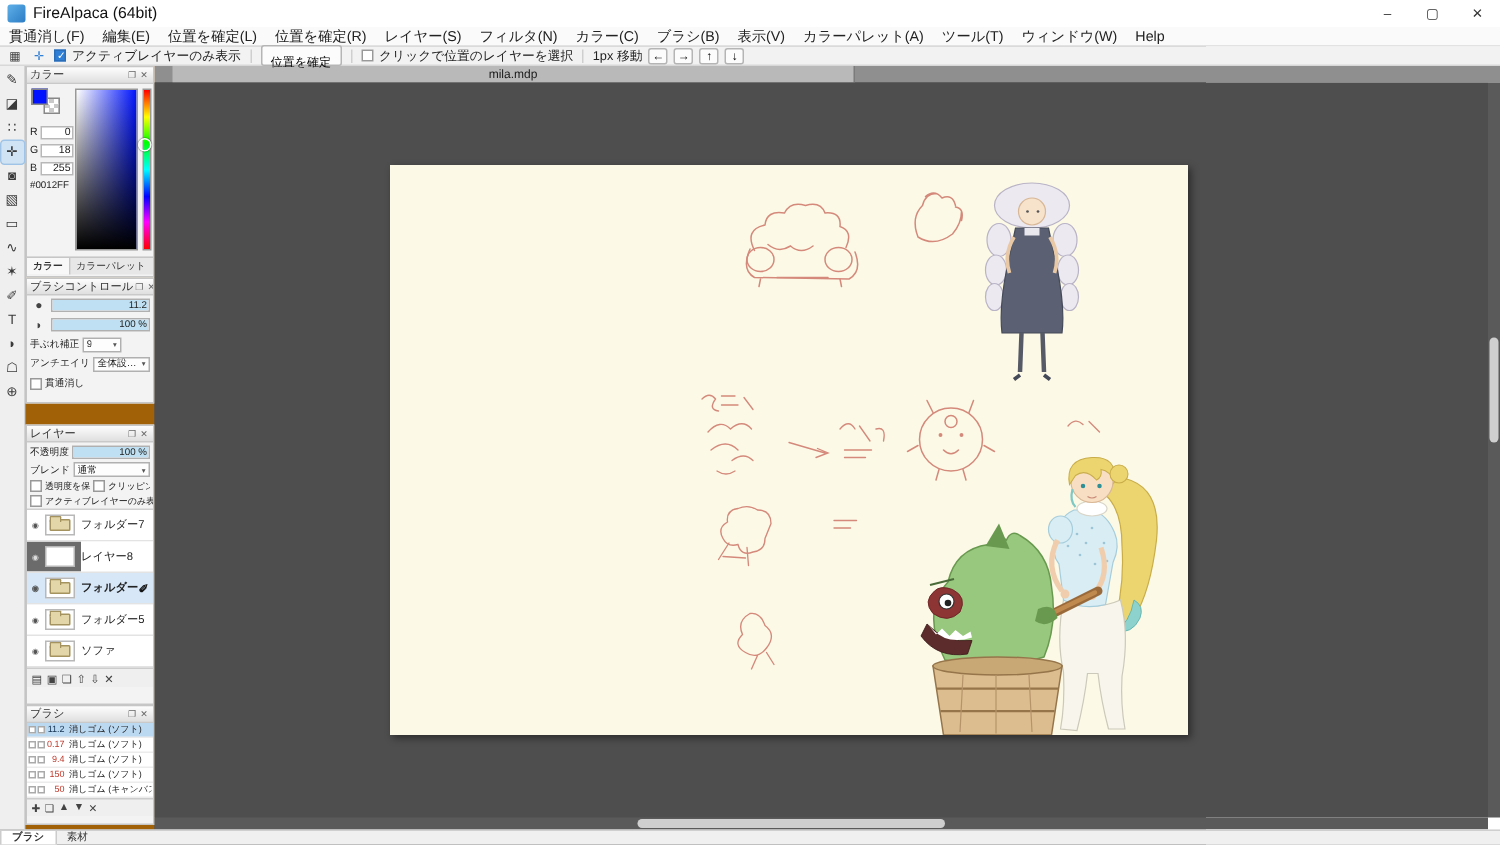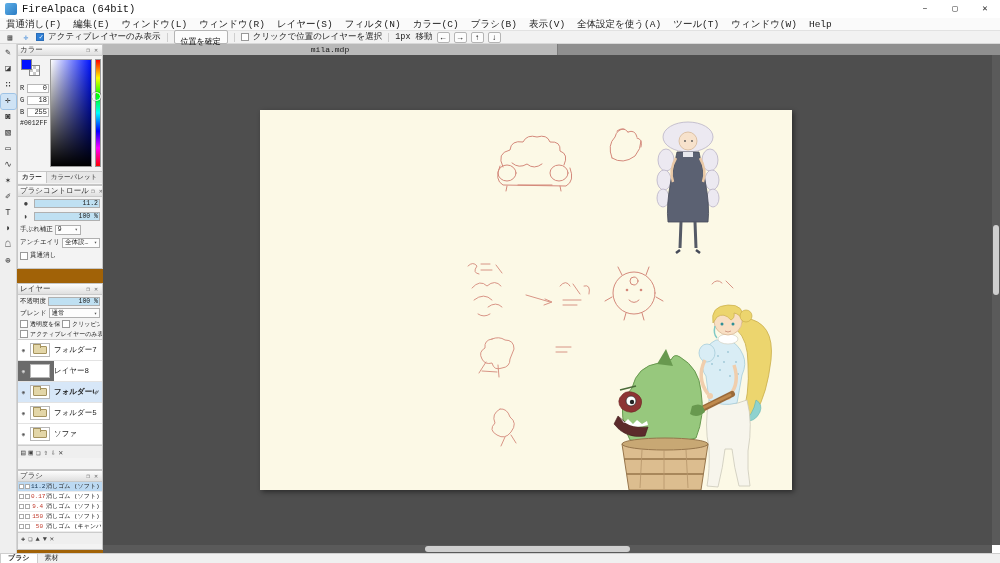--- a/index.html
+++ b/index.html
@@ -1,18 +1,18 @@
 <!DOCTYPE html>
 <html><head>
 <meta charset="utf-8">
 <style>
   *{margin:0;padding:0;box-sizing:border-box;user-select:none}
   html,body{width:1000px;height:563px;overflow:hidden;background:#fff}
   .app{position:relative;width:804px;height:563px;background:#4e4e4e;
-       font-family:Liberation Mono, monospace;color:#222}
+       font-family:Liberation Sans, sans-serif;color:#222}
 
   
   .titlebar{position:absolute;left:0;top:0;width:1000px;height:18px;background:#fff;
             display:flex;align-items:center;z-index:9}
   .app-logo{width:12px;height:12px;margin:0 5px;border-radius:2px;
             background:linear-gradient(135deg,#5fb0e8,#2b7cc4)}
   .title-text{font-size:10.5px;color:#111}
   .win-btns{margin-left:auto;display:flex;height:18px}
   .win-btn{width:30px;text-align:center;line-height:18px;font-size:9px;color:#333}
 
@@ -33,21 +33,21 @@
                      font-size:7px;color:#fff;line-height:9px}
   .tb-lbl{line-height:13px}
   .tb-btn{border:1px solid #b5b5b5;background:#fcfcfc;height:11px;line-height:9px;
           padding:6px 6px;font-size:8px;border-radius:2px;font-family:inherit}
   .tb-sep{width:1px;height:9px;background:#cfcfcf;margin:0 2px}
   .arrow-btn{border:1px solid #b5b5b5;background:#fcfcfc;width:13px;height:11px;line-height:9px;
              text-align:center;font-size:8px;border-radius:2px;font-family:inherit}
 
   
   .tabbar{position:absolute;left:103px;top:44px;width:897px;height:11px;background:#8f8f8f}
-  .doc-tab{position:absolute;left:0;top:0;width:455px;height:11px;background:#b9b9b9;
+  .doc-tab{position:absolute;left:12px;top:0;width:455px;height:11px;background:#b9b9b9;
            border-right:1px solid #7b7b7b;text-align:center;font-size:8px;line-height:11px;color:#1a1a1a}
 
   
   .toolstrip{position:absolute;left:0;top:44px;width:17px;height:509px;background:#efefef;
              border-right:1px solid #d4d4d4;display:flex;flex-direction:column;align-items:center;padding-top:2px}
   .tool{width:15px;height:15px;margin:0 0 1px 0;text-align:center;line-height:15px;font-size:9px;
         color:#3a3a3a;border-radius:2px}
   .tool.active{background:#cfe3f5;outline:1px solid #9ec3e6}
 
   
@@ -157,28 +157,28 @@
     <div class="win-btns">
       <div class="win-btn">–</div>
       <div class="win-btn">▢</div>
       <div class="win-btn">✕</div>
     </div>
   </div>
 
   <div class="menubar">
     <span class="menu-item">貫通消し(F)</span>
     <span class="menu-item">編集(E)</span>
-    <span class="menu-item">ウィンドウ(L)</span>
-    <span class="menu-item">ウィンドウ(R)</span>
+    <span class="menu-item">位置を確定(L)</span>
+    <span class="menu-item">位置を確定(R)</span>
     <span class="menu-item">レイヤー(S)</span>
     <span class="menu-item">フィルタ(N)</span>
     <span class="menu-item">カラー(C)</span>
     <span class="menu-item">ブラシ(B)</span>
     <span class="menu-item">表示(V)</span>
-    <span class="menu-item">全体設定を使う(A)</span>
+    <span class="menu-item">カラーパレット(A)</span>
     <span class="menu-item">ツール(T)</span>
     <span class="menu-item">ウィンドウ(W)</span>
     <span class="menu-item">Help</span>
   </div>
 
   <div class="toolbar">
     <span class="mini-ic">▦</span>
     <span class="mini-ic blue">✛</span>
     <span class="cb checked"></span>
     <span class="tb-lbl">アクティブレイヤーのみ表示</span>

